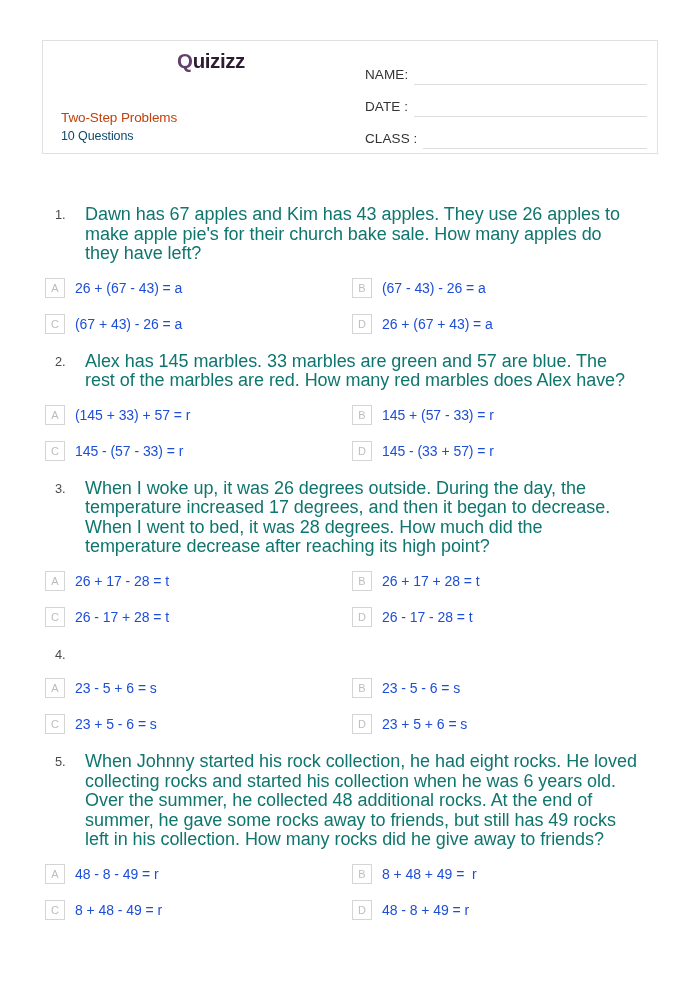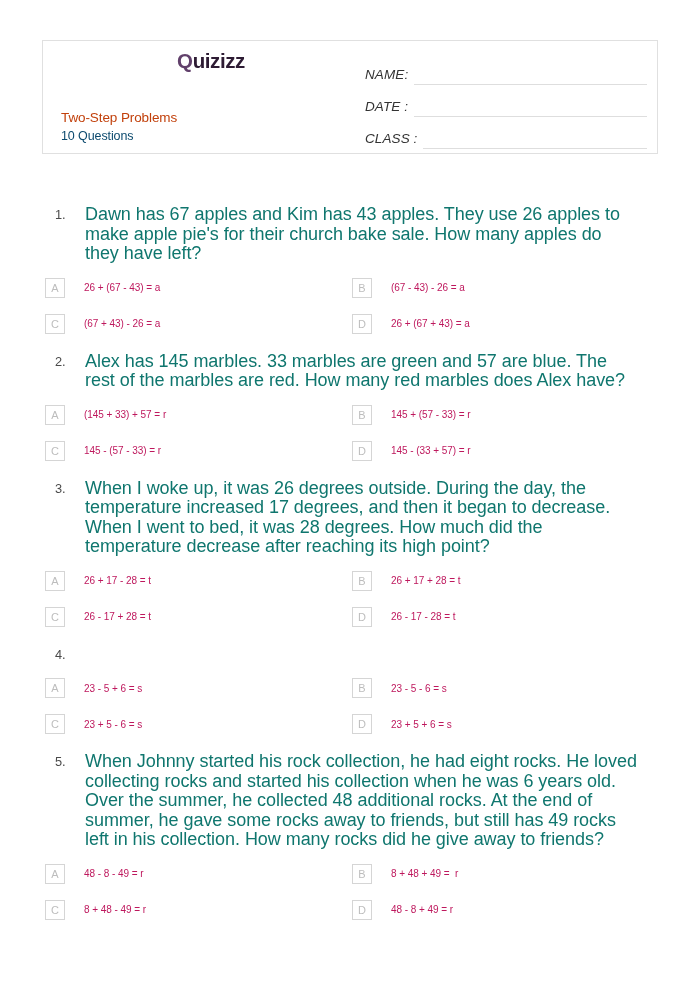--- a/index.html
+++ b/index.html
@@ -76,21 +76,20 @@
     align-items: flex-end;
     height: 31px;
     margin-bottom: 1px;
   }
   .field-label {
     font-size: 13.5px;
     color: #333333;
     white-space: nowrap;
     padding-bottom: 3px;
     letter-spacing: 0.1px;
-    font-style: italic;
   }
   .field-line {
     flex: 1;
     border-bottom: 1px solid #dedede;
     margin-left: 6px;
     height: 1px;
   }
 
   
   .questions {
@@ -143,23 +142,23 @@
     flex: 0 0 20px;
     border: 1px solid #d5d5d5;
     color: #bdbdbd;
     font-size: 11px;
     display: flex;
     align-items: center;
     justify-content: center;
     background: #ffffff;
   }
   .opt-text {
-    margin-left: 19px;
-    font-size: 10px;
-    color: #be185d;
+    margin-left: 10px;
+    font-size: 14px;
+    color: #1d4ed8;
     white-space: pre;
     letter-spacing: -0.05px;
   }
 </style>
 </head>
 <body>
 
 <div class="header-card">
 
   <div class="header-left">

